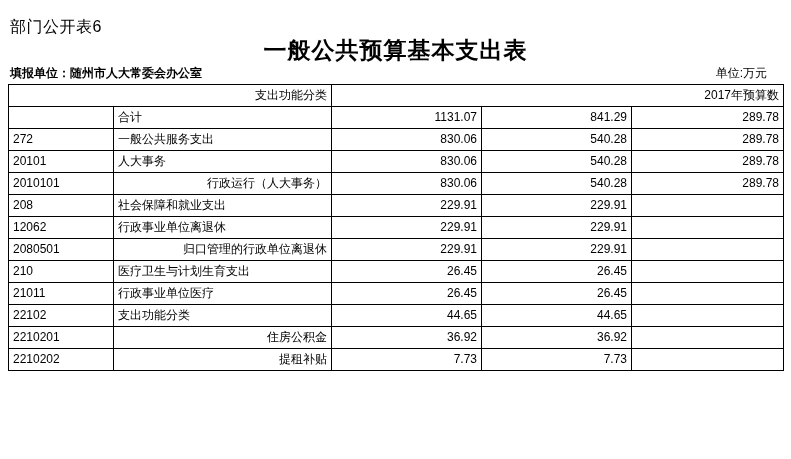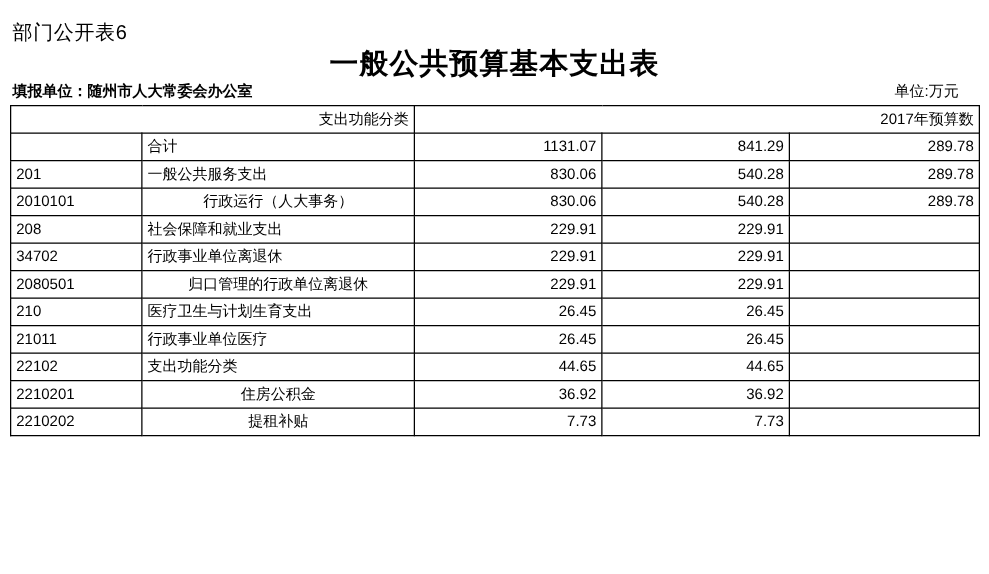--- a/index.html
+++ b/index.html
@@ -88,21 +88,21 @@
     text-align: right;
     padding-right: 6px;
   }
   td.code {
     text-align: left;
     padding-left: 4px;
   }
   td.name-0 { text-align: left; padding-left: 108px; }
   td.name-1 { text-align: left; padding-left: 8px; }
   td.name-2 { text-align: left; padding-left: 32px; }
-  td.name-3 { text-align: center; padding-left: 52px; }
+  td.name-3 { text-align: right; padding-left: 52px; }
 </style>
 </head>
 <body>
 
 <div class="page">
 
   <div class="doc-label">部门公开表6</div>
 
   <div class="title">一般公共预算基本支出表</div>
 
@@ -127,42 +127,49 @@
     </thead>
     <tbody id="table-body">
         <tr>
           <td class="code"></td>
           <td class="name-0">合计</td>
           <td class="num">1131.07</td>
           <td class="num">841.29</td>
           <td class="num">289.78</td>
         </tr>
         <tr>
-          <td class="code">201</td>
+          <td class="code">272</td>
           <td class="name-1">一般公共服务支出</td>
+          <td class="num">830.06</td>
+          <td class="num">540.28</td>
+          <td class="num">289.78</td>
+        </tr>
+        <tr>
+          <td class="code">20101</td>
+          <td class="name-2">人大事务</td>
           <td class="num">830.06</td>
           <td class="num">540.28</td>
           <td class="num">289.78</td>
         </tr>
         <tr>
           <td class="code">2010101</td>
           <td class="name-3">行政运行（人大事务）</td>
           <td class="num">830.06</td>
           <td class="num">540.28</td>
           <td class="num">289.78</td>
         </tr>
         <tr>
           <td class="code">208</td>
           <td class="name-1">社会保障和就业支出</td>
           <td class="num">229.91</td>
           <td class="num">229.91</td>
           <td class="num"></td>
         </tr>
         <tr>
-          <td class="code">34702</td>
+          <td class="code">12062</td>
           <td class="name-2">行政事业单位离退休</td>
           <td class="num">229.91</td>
           <td class="num">229.91</td>
           <td class="num"></td>
         </tr>
         <tr>
           <td class="code">2080501</td>
           <td class="name-3">归口管理的行政单位离退休</td>
           <td class="num">229.91</td>
           <td class="num">229.91</td>

